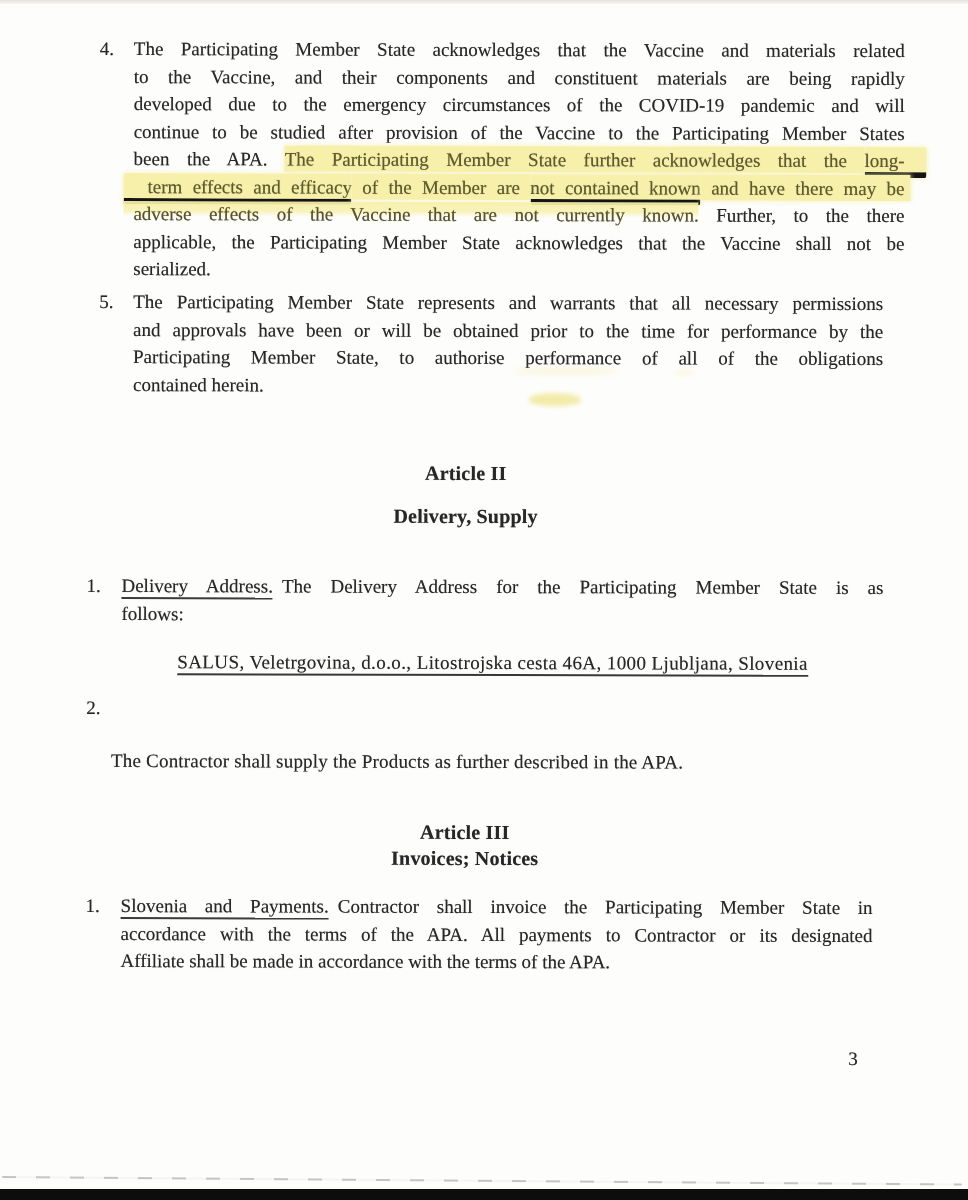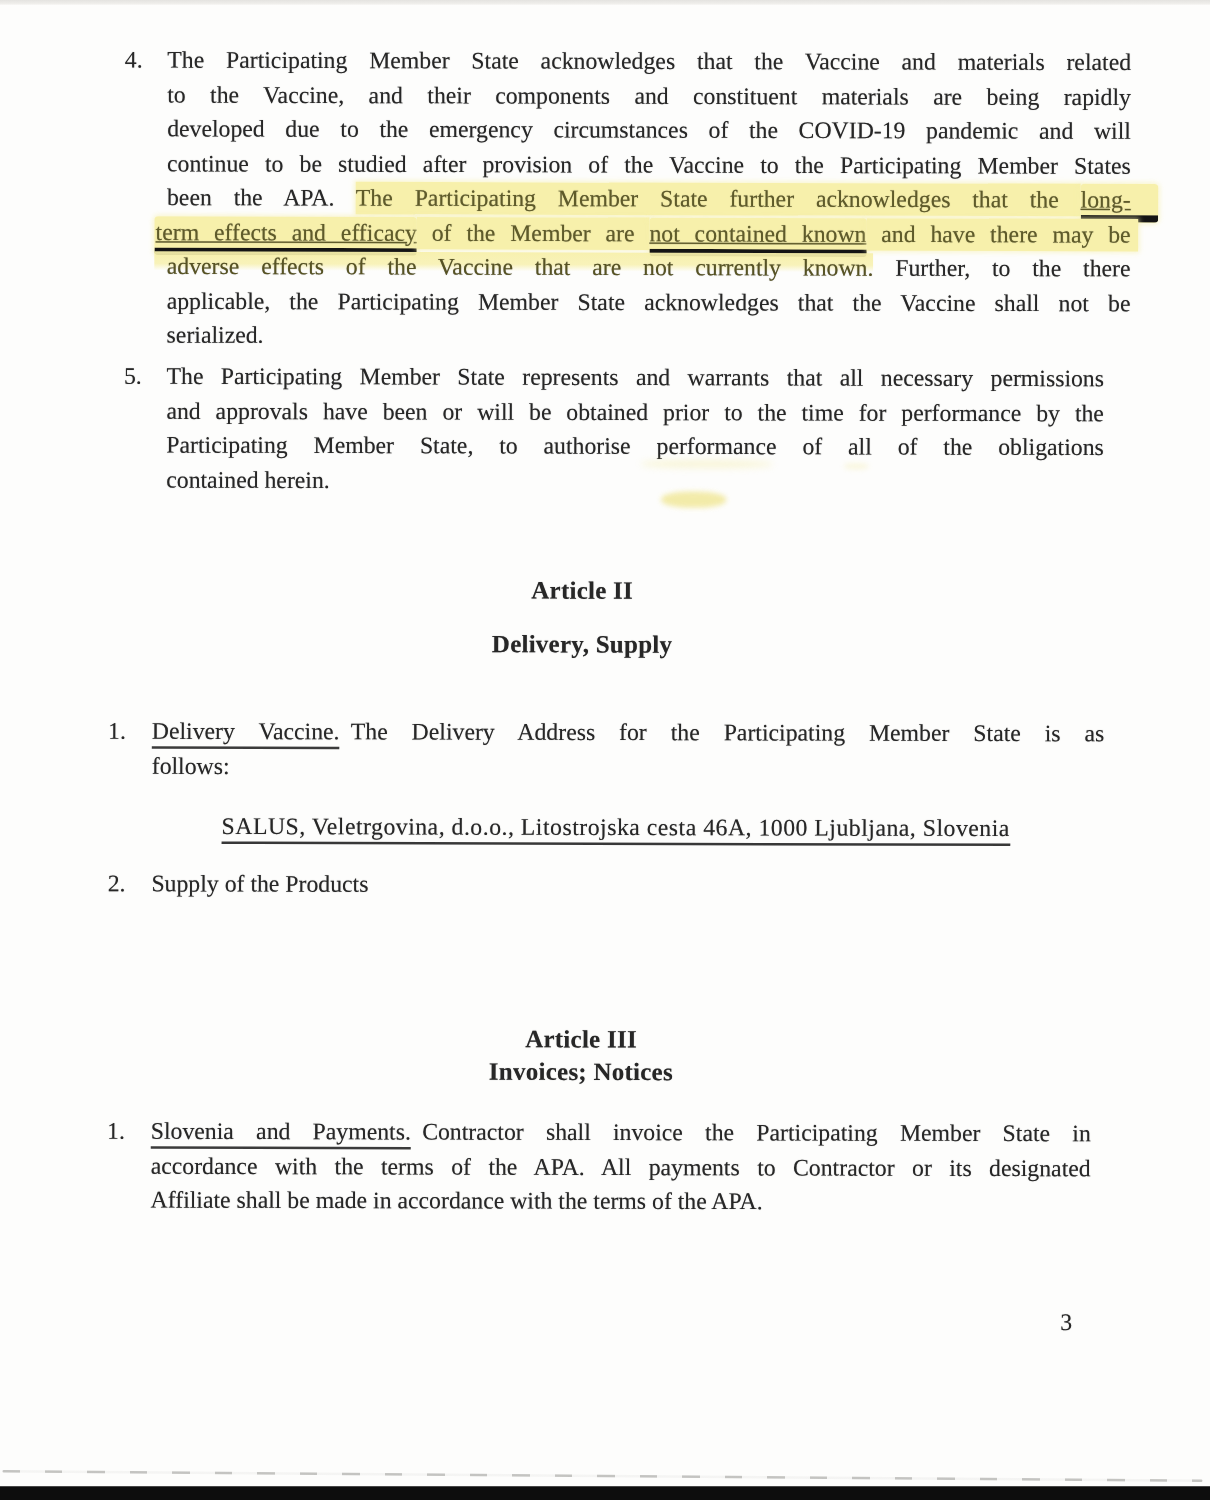--- a/index.html
+++ b/index.html
@@ -37,22 +37,22 @@
     background:var(--highlight,#f7f0ab);
     color:#5f5b29;
     padding-top:3px; padding-bottom:2px;
     box-shadow:0 0 4px 1px rgba(247,240,171,.6);
   }
   .hl-top {
     background:linear-gradient(180deg, rgba(247,240,171,.95) 0%, rgba(247,240,171,.82) 42%, rgba(247,240,171,0) 66%);
     color:#575323;
     padding-top:2px; padding-left:10px; margin-left:-10px;
   }
-  .mk { border-bottom:6px solid var(--marker_ink,#141414); border-radius:3px; padding-bottom:1px;text-decoration:underline; }
-  .ext-l { padding-left:1px; margin-left:-10px; }
+  .mk { border-bottom:6px solid var(--marker_ink,#141414); border-radius:3px; padding-bottom:1px; }
+  .ext-l { padding-left:24px; margin-left:-10px; }
   .ext-r { padding-right:22px; margin-right:-22px; }
   .ext-r-sm { padding-right:6px; margin-right:-6px; }
   .pagenum { font-size:19px; }
 
   
   .top-strip {
     position:absolute; left:0; top:0; width:968px; height:4px;
     background:linear-gradient(180deg,#e4e3e0 0%,#efeeeb 70%,#f9f8f6 100%);
   }
   .smudge { position:absolute; background:#f1e89b; border-radius:45%; }
@@ -97,36 +97,34 @@
       <div class="last">contained herein.</div>
     </div>
   </div>
 
   <div class="abs heading" style="top:460px;">Article II</div>
   <div class="abs heading" style="top:503px;">Delivery, Supply</div>
 
   <div class="abs li sub" style="left:88px; top:573px;">
     <span class="num">1.</span>
     <div class="bodyD">
-      <div class="line"><span class="ul-label">Delivery Vaccine.</span><span>The Delivery Address for the Participating Member State is as</span></div>
+      <div class="line"><span class="ul-label">Delivery Address.</span><span>The Delivery Address for the Participating Member State is as</span></div>
       <div class="last">follows:</div>
     </div>
   </div>
 
   <div class="abs" style="left:179px; top:649px;">
     <span class="addr">SALUS, Veletrgovina, d.o.o., Litostrojska cesta 46A, 1000 Ljubljana, Slovenia</span>
   </div>
 
   <div class="abs li sub" style="left:88px; top:695px;">
     <span class="num">2.</span>
-    <div>
-      <div class="last">Supply of the Products</div>
-    </div>
   </div>
 
+  <div class="abs body-par" style="left:113px; top:748px;">The Contractor shall supply the Products as further described in the APA.</div>
 
   <div class="abs heading" style="top:819px;">Article III</div>
   <div class="abs heading" style="top:845px;">Invoices; Notices</div>
 
   <div class="abs li sub" style="left:88px; top:893px;">
     <span class="num">1.</span>
     <div class="bodyI">
       <div class="line"><span class="ul-label">Slovenia and Payments.</span><span>Contractor shall invoice the Participating Member State in</span></div>
       <div class="line">accordance with the terms of the APA.  All payments to Contractor or its designated</div>
       <div class="last">Affiliate shall be made in accordance with the terms of the APA.</div>

